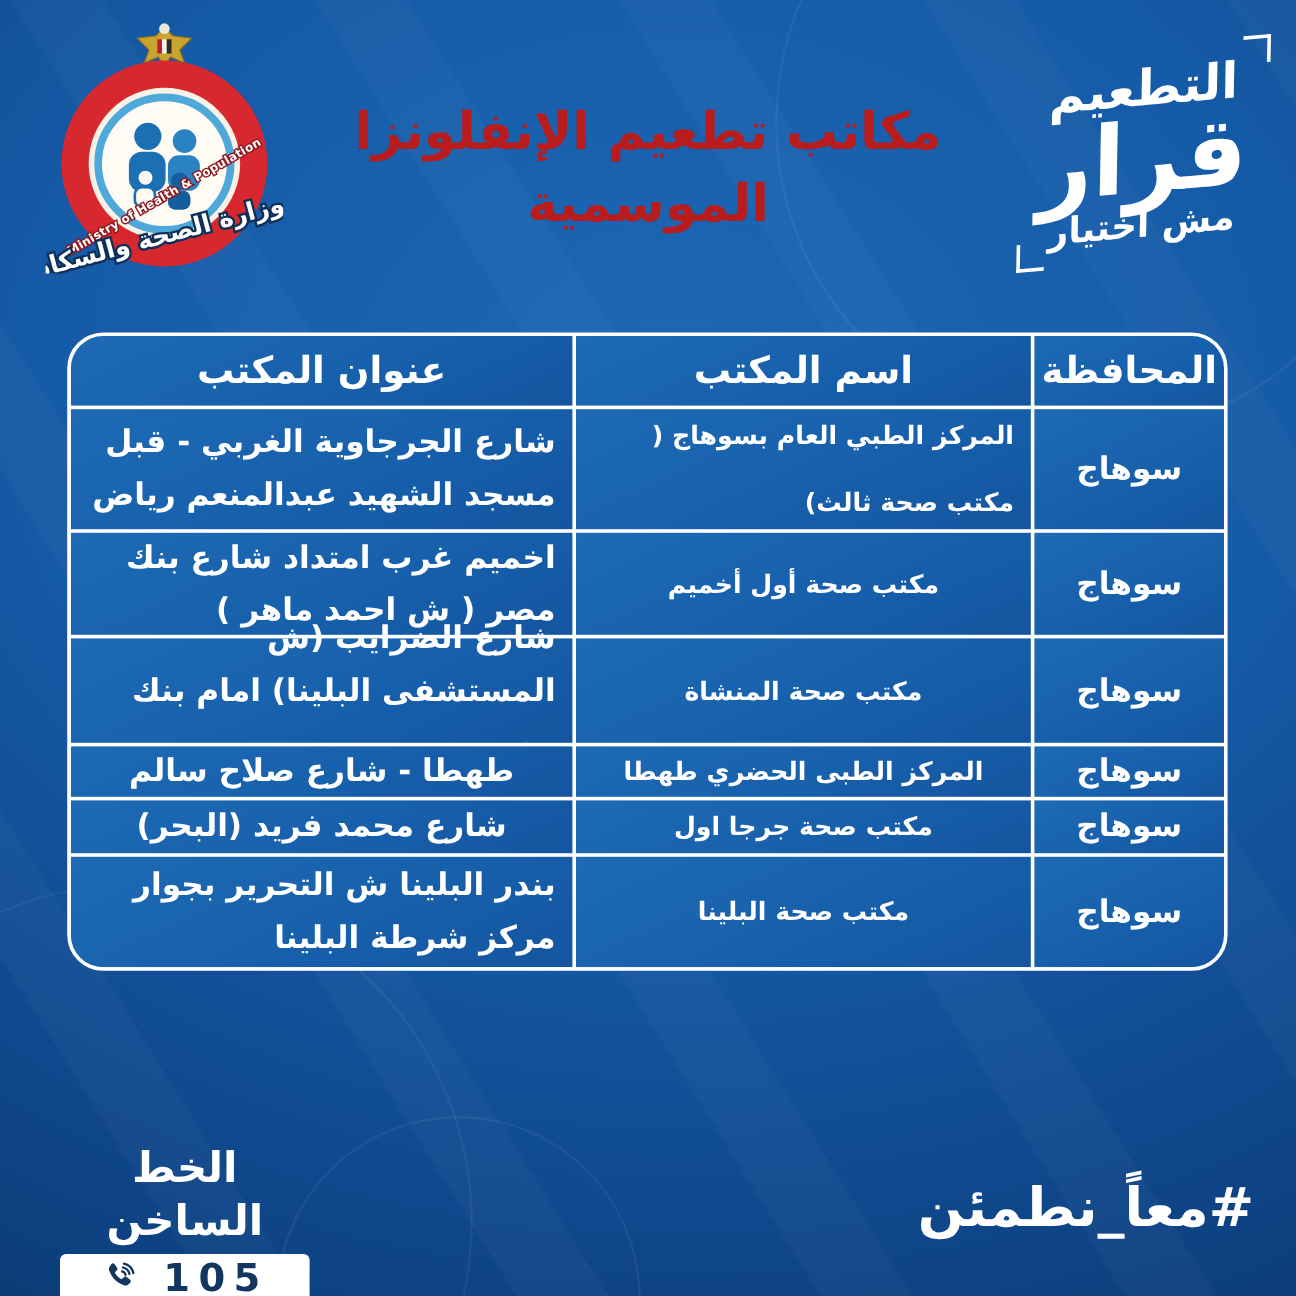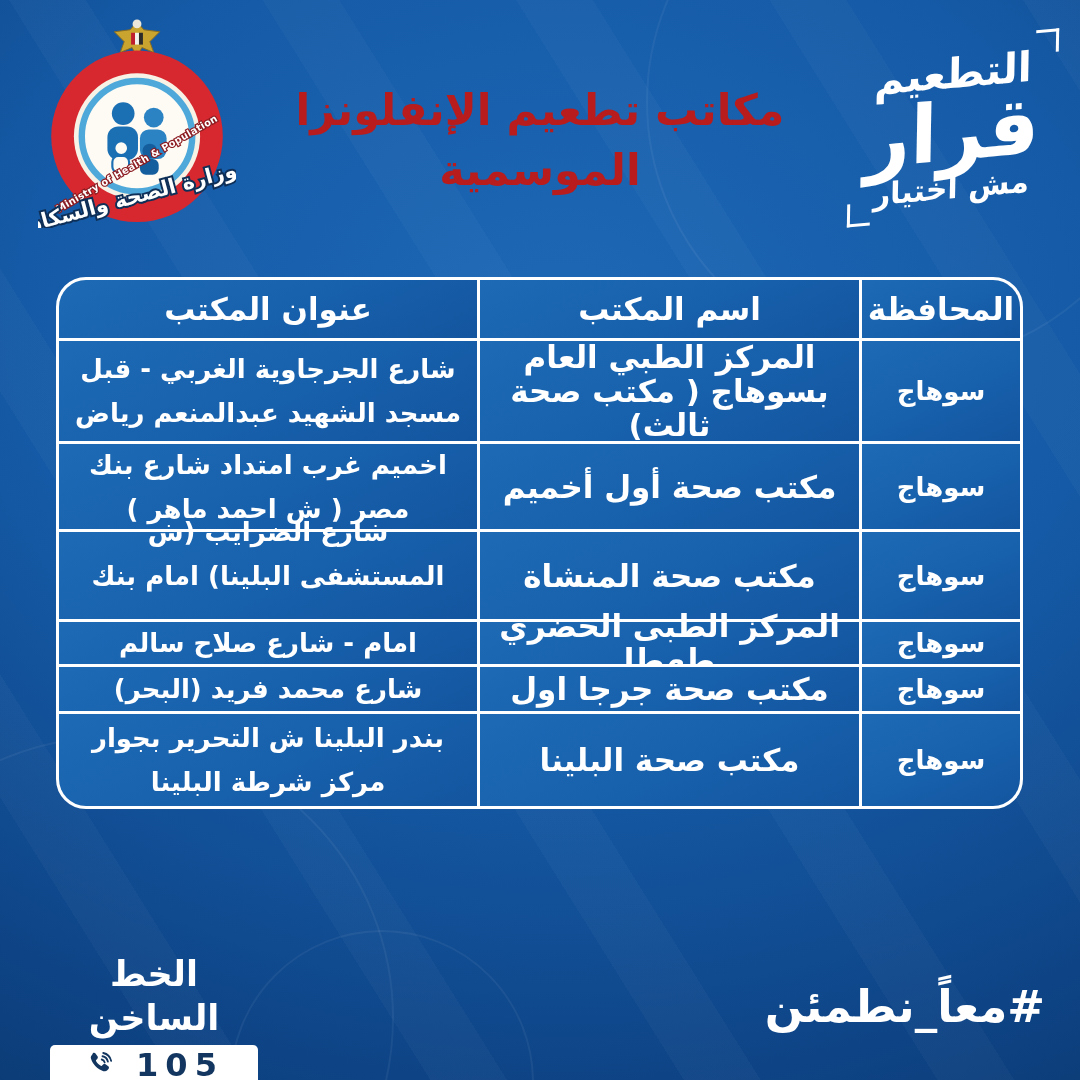--- a/index.html
+++ b/index.html
@@ -48,27 +48,27 @@
   .offices{
     position:absolute;left:56px;top:277px;width:967px;box-sizing:border-box;
     display:grid;
     grid-template-columns:158px 379px 1fr;
     grid-template-rows:58px 100px 85px 87px 42px 44px 92px;
     gap:3px;background:#fff;
     border:3px solid #fff;border-radius:30px;overflow:hidden;
   }
   .cell{
     background:linear-gradient(155deg,#1e6ab5 0%,#1760ac 55%,#14559f 100%);
-    color:#fff;font-weight:bold;text-align:center;
+    color:#fff;font-weight:bold;
     display:flex;align-items:center;justify-content:center;
     padding:2px 14px;
   }
   .cell.hdr{font-size:31px;}
   .cell.gov{font-size:26px;}
-  .cell.name{font-size:31px;line-height:34px;}
+  .cell.name{font-size:21px;line-height:56px;}
   .cell.addr{font-size:26px;line-height:44px;}
 
   
   .hotline{position:absolute;left:50px;top:952px;width:208px;text-align:center;}
   .hotline-label{color:#fff;font-weight:bold;font-size:35px;line-height:44px;}
   .hotline-pill{
     margin-top:5px;height:40px;background:#fff;border-radius:5px;
     display:flex;align-items:center;justify-content:center;gap:22px;direction:ltr;
   }
   .hotline-number{color:#12365f;font-weight:bold;font-size:32px;letter-spacing:7px;}
@@ -143,21 +143,21 @@
   <div class="cell gov">سوهاج</div>
   <div class="cell name">مكتب صحة أول أخميم</div>
   <div class="cell addr">اخميم غرب امتداد شارع بنك مصر ( ش احمد ماهر )</div>
 
   <div class="cell gov">سوهاج</div>
   <div class="cell name">مكتب صحة المنشاة</div>
   <div class="cell addr">شارع الضرايب (ش المستشفى البلينا) امام بنك مصر</div>
 
   <div class="cell gov">سوهاج</div>
   <div class="cell name">المركز الطبى الحضري طهطا</div>
-  <div class="cell addr">امام - شارع صلاح سالم</div>
+  <div class="cell addr">طهطا - شارع صلاح سالم</div>
 
   <div class="cell gov">سوهاج</div>
   <div class="cell name">مكتب صحة جرجا اول</div>
   <div class="cell addr">شارع محمد فريد (البحر)</div>
 
   <div class="cell gov">سوهاج</div>
   <div class="cell name">مكتب صحة البلينا</div>
   <div class="cell addr">بندر البلينا ش التحرير بجوار مركز شرطة البلينا</div>
 </div>
 

